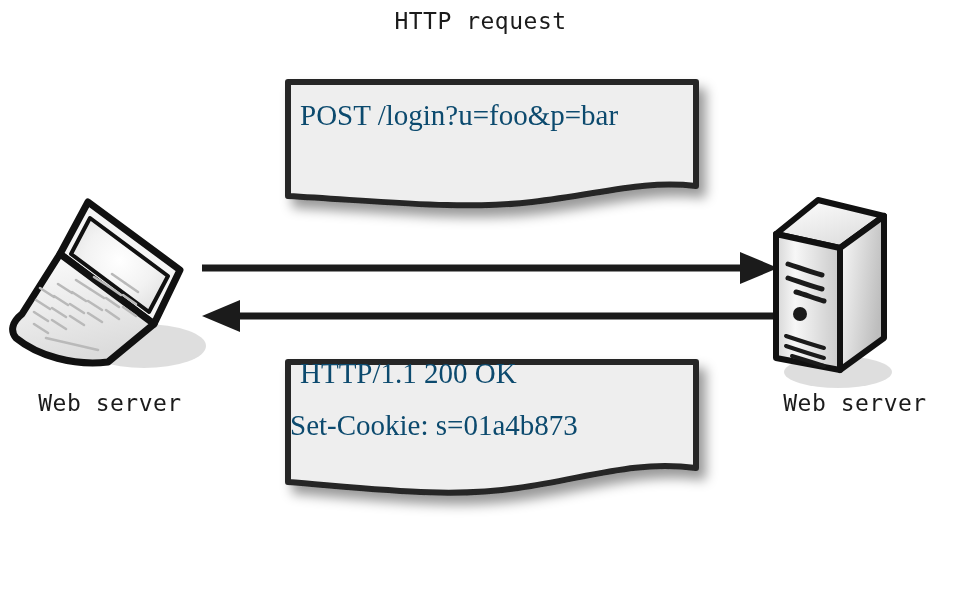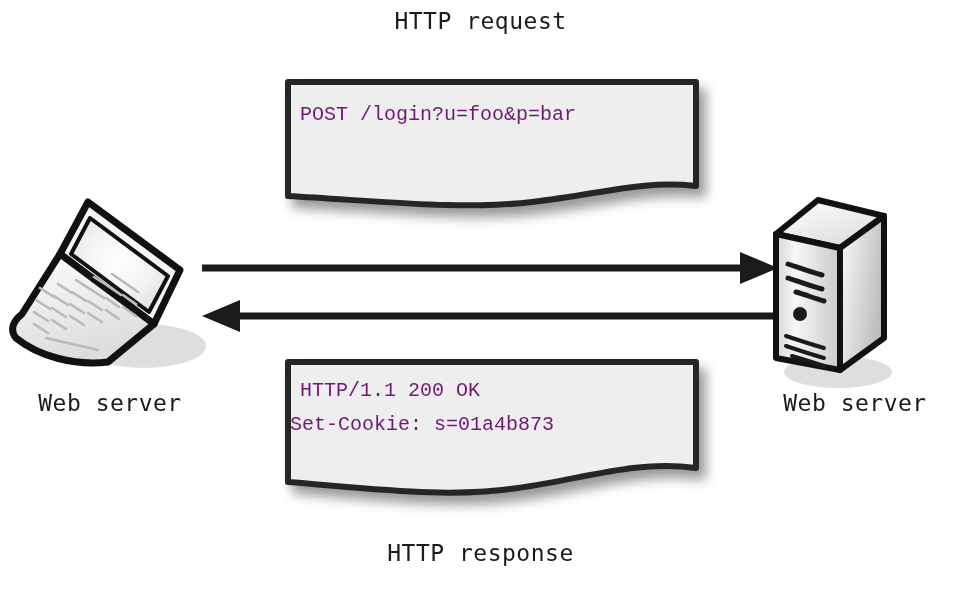--- a/index.html
+++ b/index.html
@@ -36,31 +36,31 @@
     left: 740px; top: 390px; width: 230px; text-align: center;
   }
 
   
   .note {
     position: absolute;
   }
   .note svg { display: block; overflow: visible; }
   .note-text {
     position: absolute;
-    font-family: Liberation Mono, monospace;
-    font-size: 20px;
+    font-family: Liberation Serif, serif;
+    font-size: 29px;
     line-height: 34px;
-    color: #701a75;
+    color: #0c4a6e;
     white-space: pre;
     letter-spacing: 0px;
   }
   #note-request { left: 282px; top: 76px; width: 420px; height: 135px; }
   #note-request .note-text { left: 18px; top: 22px; }
   #note-response { left: 282px; top: 356px; width: 420px; height: 150px; }
-  #note-response .note-text { left: 18px; top: 18px; }
+  #note-response .note-text { left: 18px; top: 0; }
 
   
   .arrow { position: absolute; }
   .arrow svg { display: block; overflow: visible; }
   #arrow-request  { left: 200px; top: 250px;  width: 580px; height: 36px; }
   #arrow-response { left: 200px; top: 298px; width: 580px; height: 36px; }
 
   
   .device { position: absolute; }
   .device svg { display: block; overflow: visible; }
@@ -190,15 +190,14 @@
         <path d="M34,156 C46,160 58,164 72,168"></path>
         <path d="M40,166 C50,169 60,172 72,176"></path>
       </g>
     </svg>
   </div>
 
   <div class="caption" id="label-web-client">Web server</div>
 
   <div class="caption" id="label-web-server">Web server</div>
 
-  <div class="caption" id="label-http-response">HTTP response</div>
 
 </div>
 
 </body></html>

